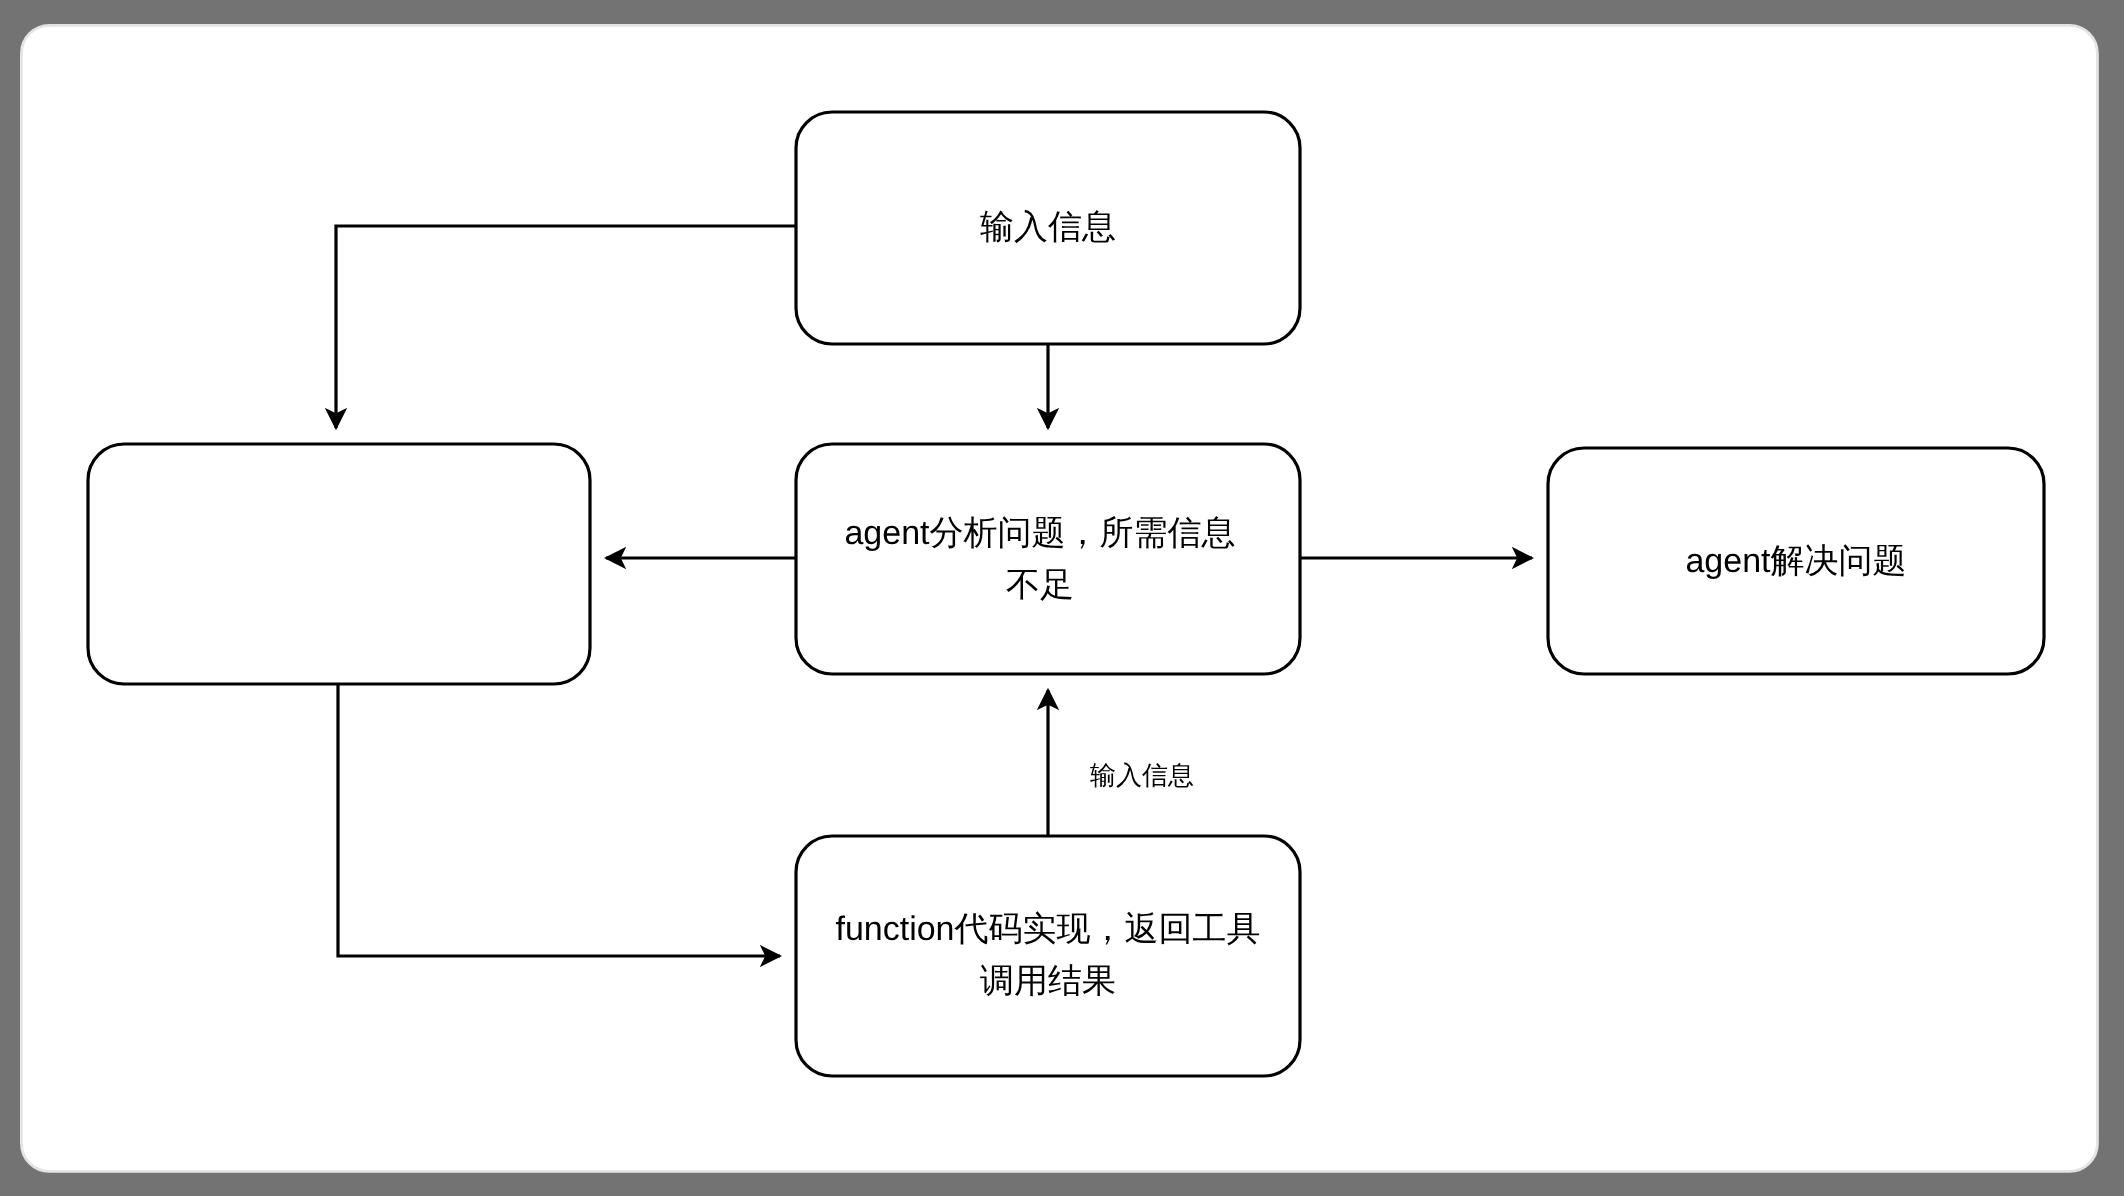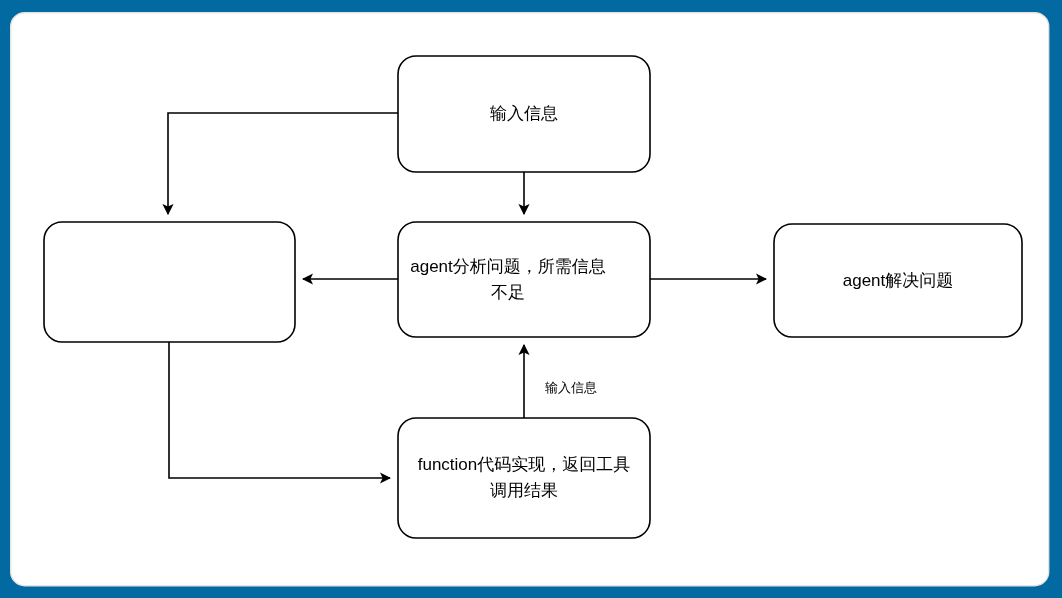--- a/index.html
+++ b/index.html
@@ -10,21 +10,21 @@
   body {
     width: 1062px;
     height: 598px;
     font-family: "Liberation Sans", "DejaVu Sans", sans-serif;
     overflow: hidden;
   }
   #canvas {
     position: relative;
     width: 1062px;
     height: 598px;
-    background: #0369a1;
+    background: #737373;
   }
   svg.flow {
     position: absolute;
     top: 0;
     left: 0;
     width: 1062px;
     height: 598px;
   }
   .node-rect {
     fill: #ffffff;
@@ -96,21 +96,21 @@
       <rect class="node-rect" x="44" y="222" width="251" height="120" rx="18" ry="18"></rect>
       <rect class="node-rect" x="398" y="222" width="252" height="115" rx="18" ry="18"></rect>
       <rect class="node-rect" x="774" y="224" width="248" height="113" rx="18" ry="18"></rect>
       <rect class="node-rect" x="398" y="418" width="252" height="120" rx="18" ry="18"></rect>
     </g>
   </svg>
 
   <div class="node-text" style="left:398px; top:56px; width:252px; height:116px;">输入信息</div>
 
 
-  <div class="node-text" style="left:384px; top:222px; width:248px; height:115px; padding:0 20px;">agent分析问题，所需信息不足</div>
+  <div class="node-text" style="left:396px; top:222px; width:248px; height:115px; padding:0 20px;">agent分析问题，所需信息不足</div>
 
   <div class="node-text" style="left:774px; top:224px; width:248px; height:113px;">agent解决问题</div>
 
   <div class="node-text" style="left:396px; top:418px; width:256px; height:120px; padding:16px 4px;">function代码实现，返回工具
 调用结果</div>
 
   <div class="edge-label" style="left:543px; top:379px;">输入信息</div>
 
 </div>
 

